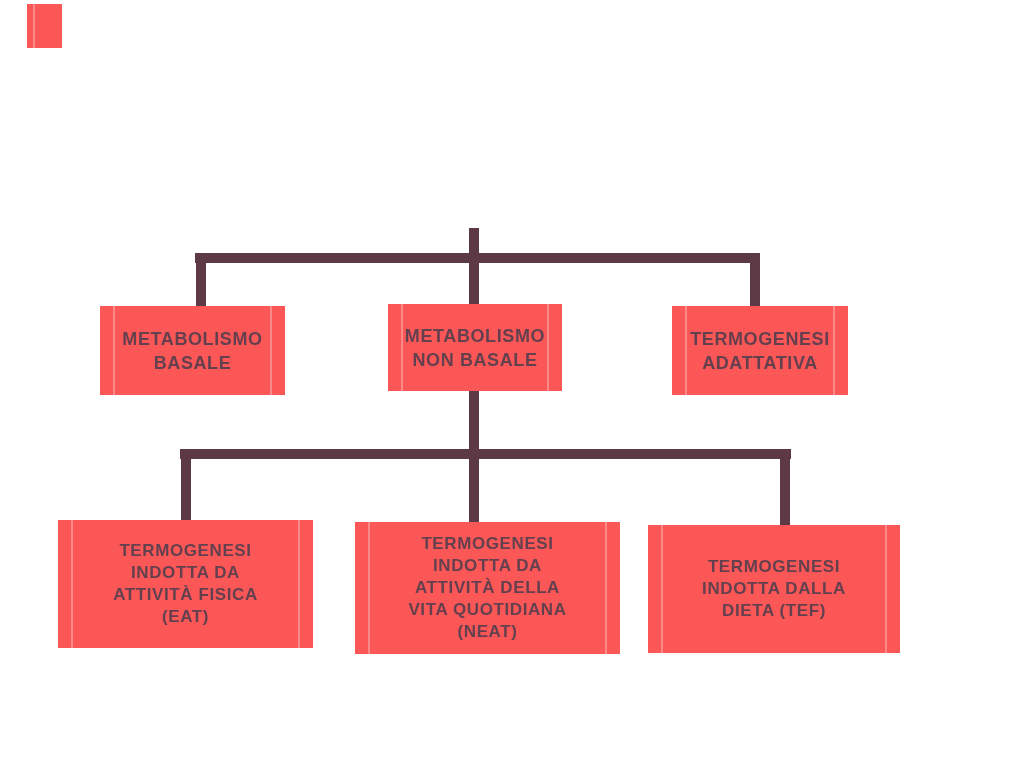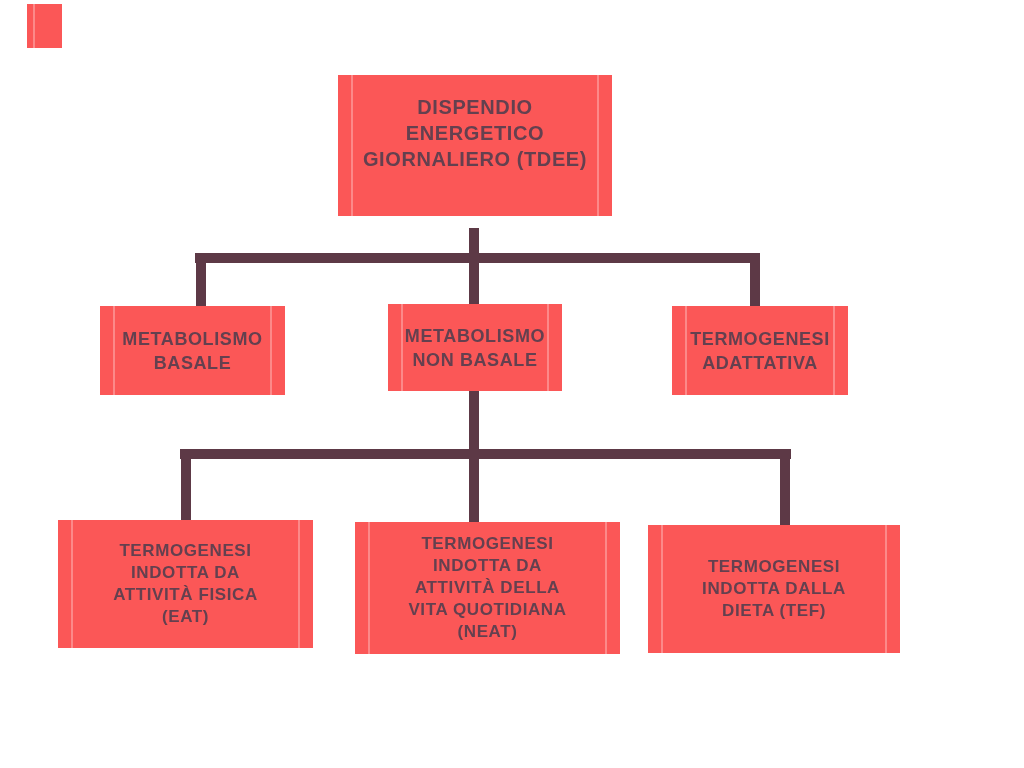--- a/index.html
+++ b/index.html
@@ -91,25 +91,20 @@
     background: var(--box-stripe);
   }
 </style>
 </head>
 <body>
 
 <div class="canvas">
 
   <div class="corner-shape"></div>
 
-  <div class="node node-tdee">
-    <span class="node-label">DISPENDIO
-ENERGETICO
-GIORNALIERO (TDEE)</span>
-  </div>
 
   <div class="conn c1-root-v"></div>
   <div class="conn c1-h"></div>
   <div class="conn c1-left-v"></div>
   <div class="conn c1-right-v"></div>
 
   <div class="node row2 node-basale">
     <span class="node-label">METABOLISMO
 BASALE</span>
   </div>

